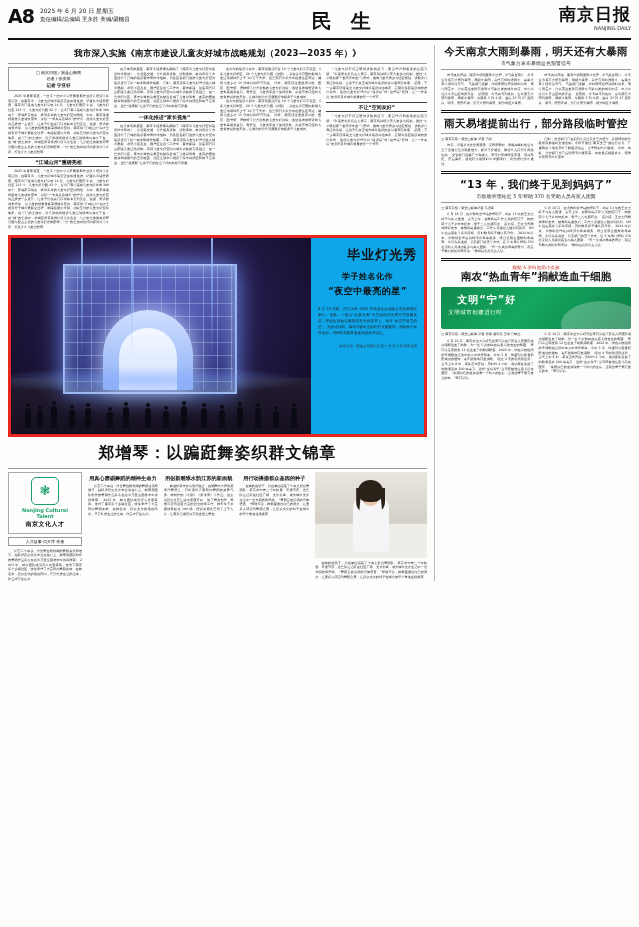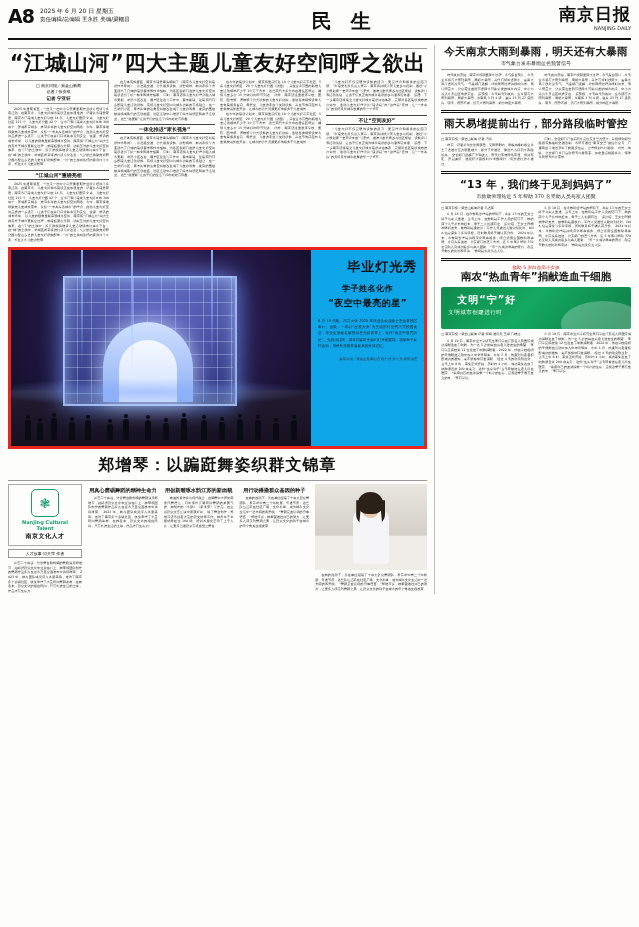--- a/index.html
+++ b/index.html
@@ -127,22 +127,22 @@
     <div class="mh-right">
       <div class="mh-logo">南京日报</div>
       <div class="mh-date">NANJING DAILY</div>
     </div>
   </div>
 
   <div class="cols">
 
     <div class="left-col">
 
-      <div class="rule-thin"></div>
-      <div class="lead-title">“江城山河”四大主题儿童友好空间呼之欲出</div>
+      <div class="lead-kicker">我市深入实施《南京市建设儿童友好城市战略规划（2023—2035 年）》</div>
+      <div class="rule-thin"></div>
 
       <div class="four-cols">
         <div class="c">
           <div class="byline-box">
             <div class="b1">□ 南京日报／紫金山新闻</div>
             <div class="b1">记者 / 张安琪</div>
             <div class="b2">记者  宁亚轩</div>
           </div>
           <div class="tiny ind">2025 年暑期将至，一座又一座中小学开展暑期作业设计培训等多项活动，在南京市，儿童友好城市建设正在加速推进。记者从市建委获悉，南京市已建成儿童友好学校 14 所、儿童友好医院 9 家、儿童友好社区 215 个、儿童友好公园 42 个，全市已累计建成儿童友好基地 300 余个，形成覆盖城乡、类型多样的儿童友好空间网络。今年，南京将继续聚焦儿童成长需求，按照“一米高度看城市”的理念，推动儿童友好空间品质进一步提升，让孩子们在家门口就能享受到安全、便捷、舒适的成长环境。
 

